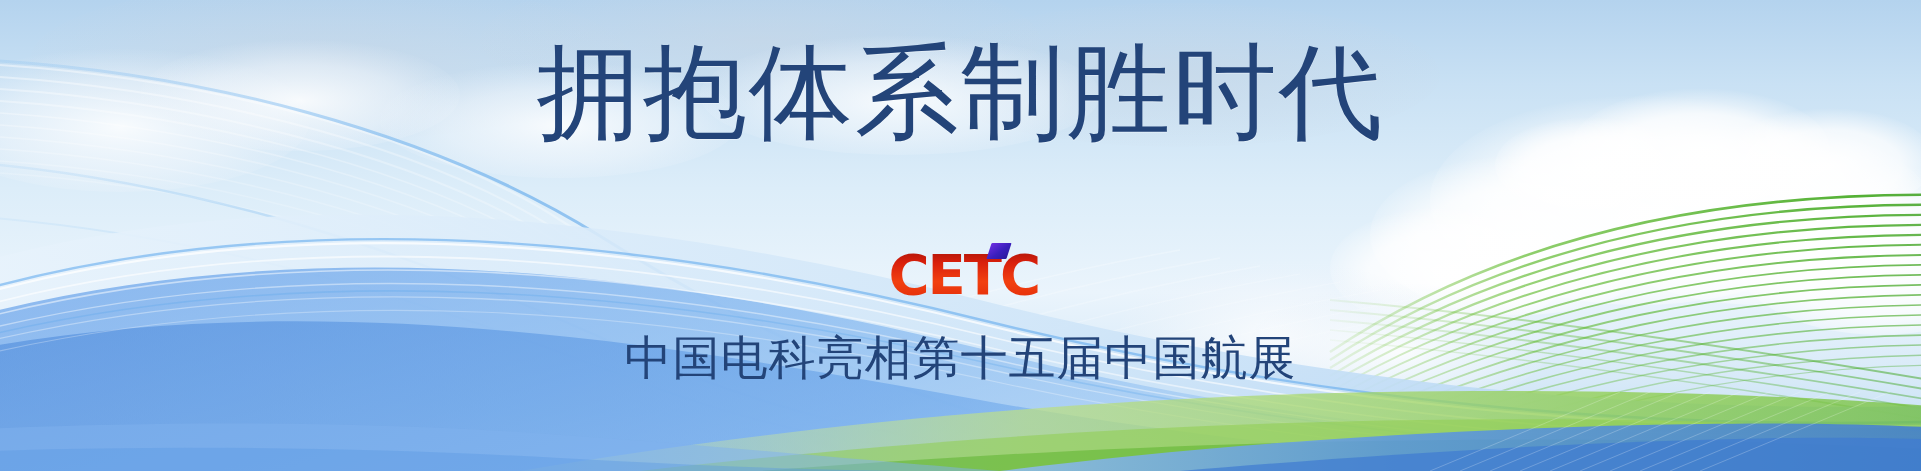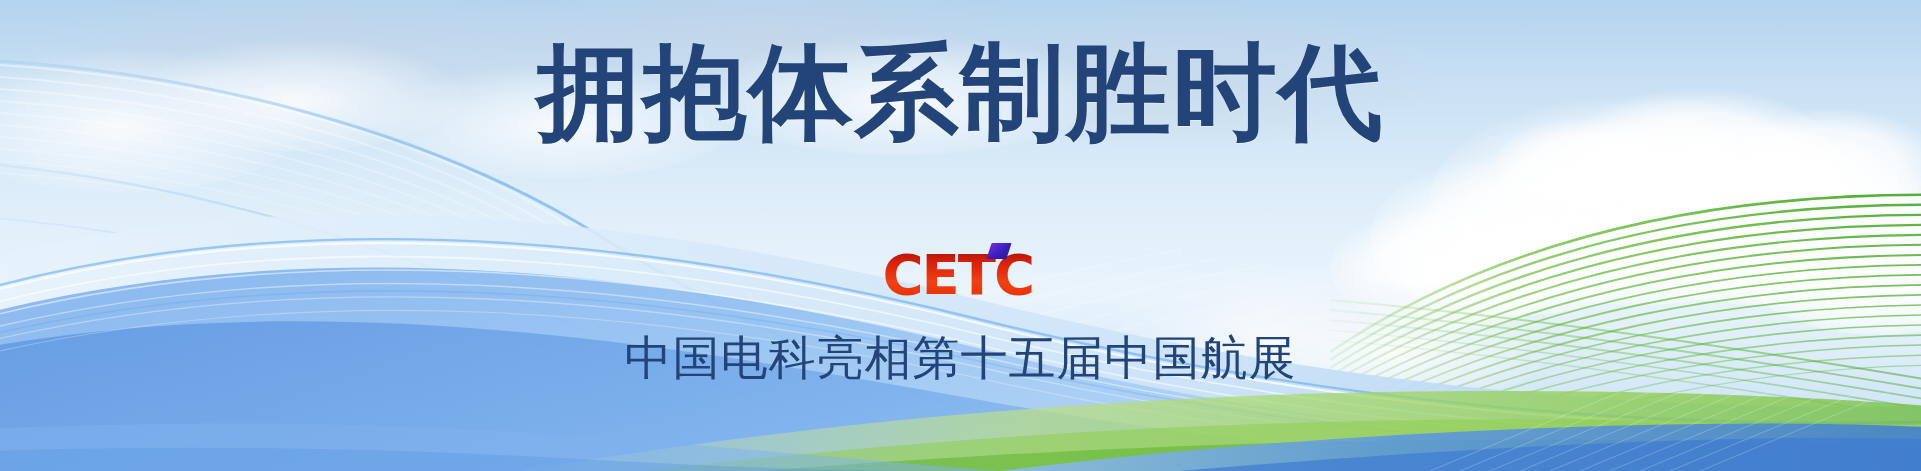--- a/index.html
+++ b/index.html
@@ -41,21 +41,21 @@
   }
   .headline {
     position: absolute;
     top: 40px;
     left: 0;
     width: 1921px;
     text-align: center;
     font-family: "DejaVu Sans", "Liberation Sans", sans-serif;
     font-size: 104px;
     line-height: 1.0;
-    font-weight: 700;
+    font-weight: 400;
     letter-spacing: 2px;
     color: #234479;
     white-space: nowrap;
     text-shadow: 0 1px 0 rgba(255,255,255,0.35);
   }
   .logo-wrap {
     position: absolute;
     top: 243px;
     left: 0;
     width: 1921px;
@@ -64,21 +64,21 @@
     align-items: center;
     justify-content: center;
   }
   .logo-box {
     position: relative;
     width: 156px;
     height: 58px;
   }
   .logo-text {
     position: absolute;
-    left: 0;
+    left: 6px;
     top: 2px;
     font-family: "DejaVu Sans", "Liberation Sans", sans-serif;
     font-size: 56px;
     font-weight: 700;
     letter-spacing: -2px;
     line-height: 56px;
     background: linear-gradient(180deg, #a31208 0%, #d9200c 28%, #f24010 62%, #e22c0a 100%);
     -webkit-background-clip: text;
     background-clip: text;
     color: transparent;

